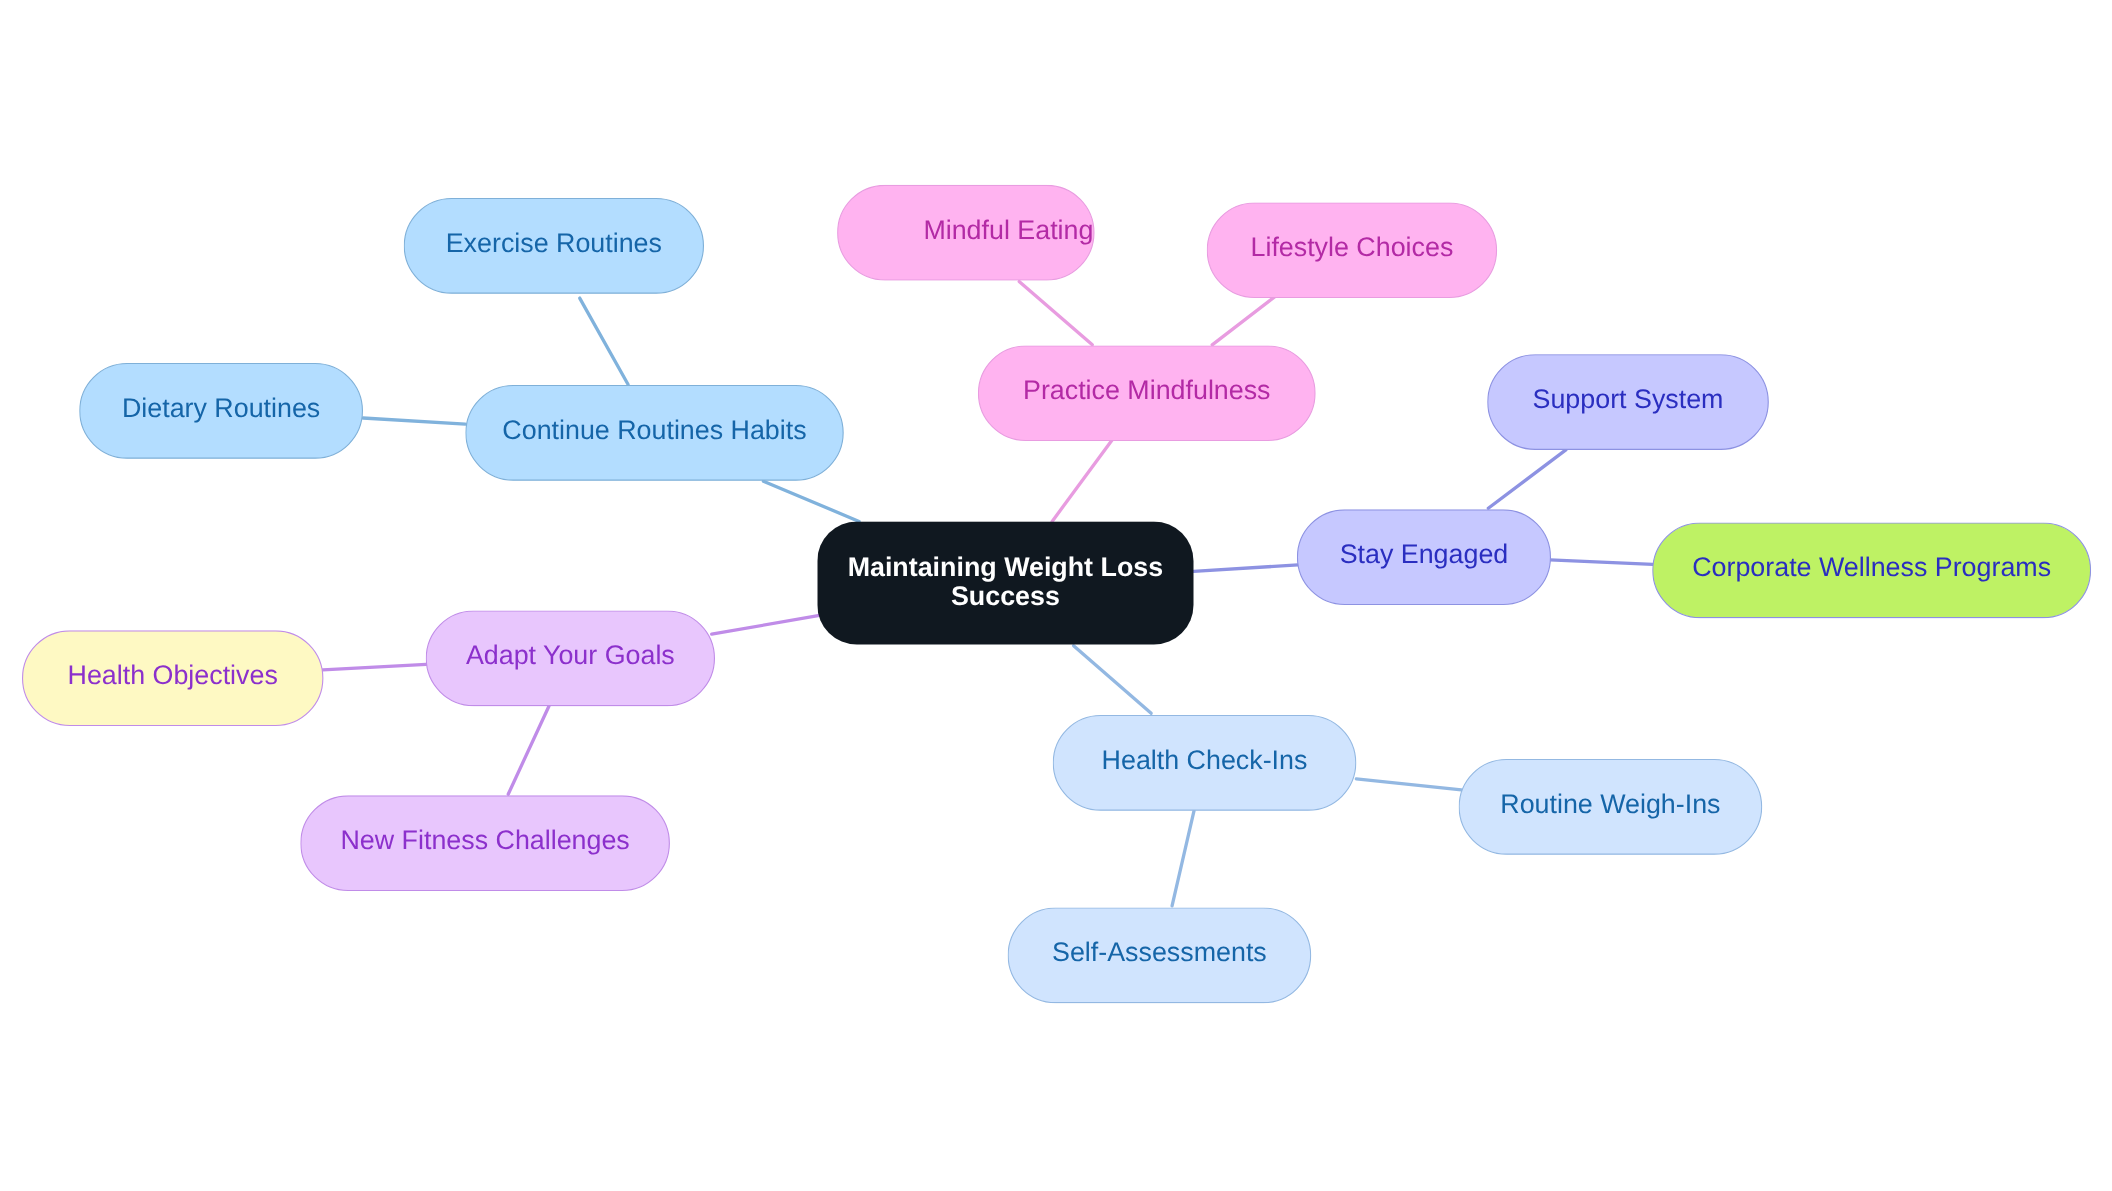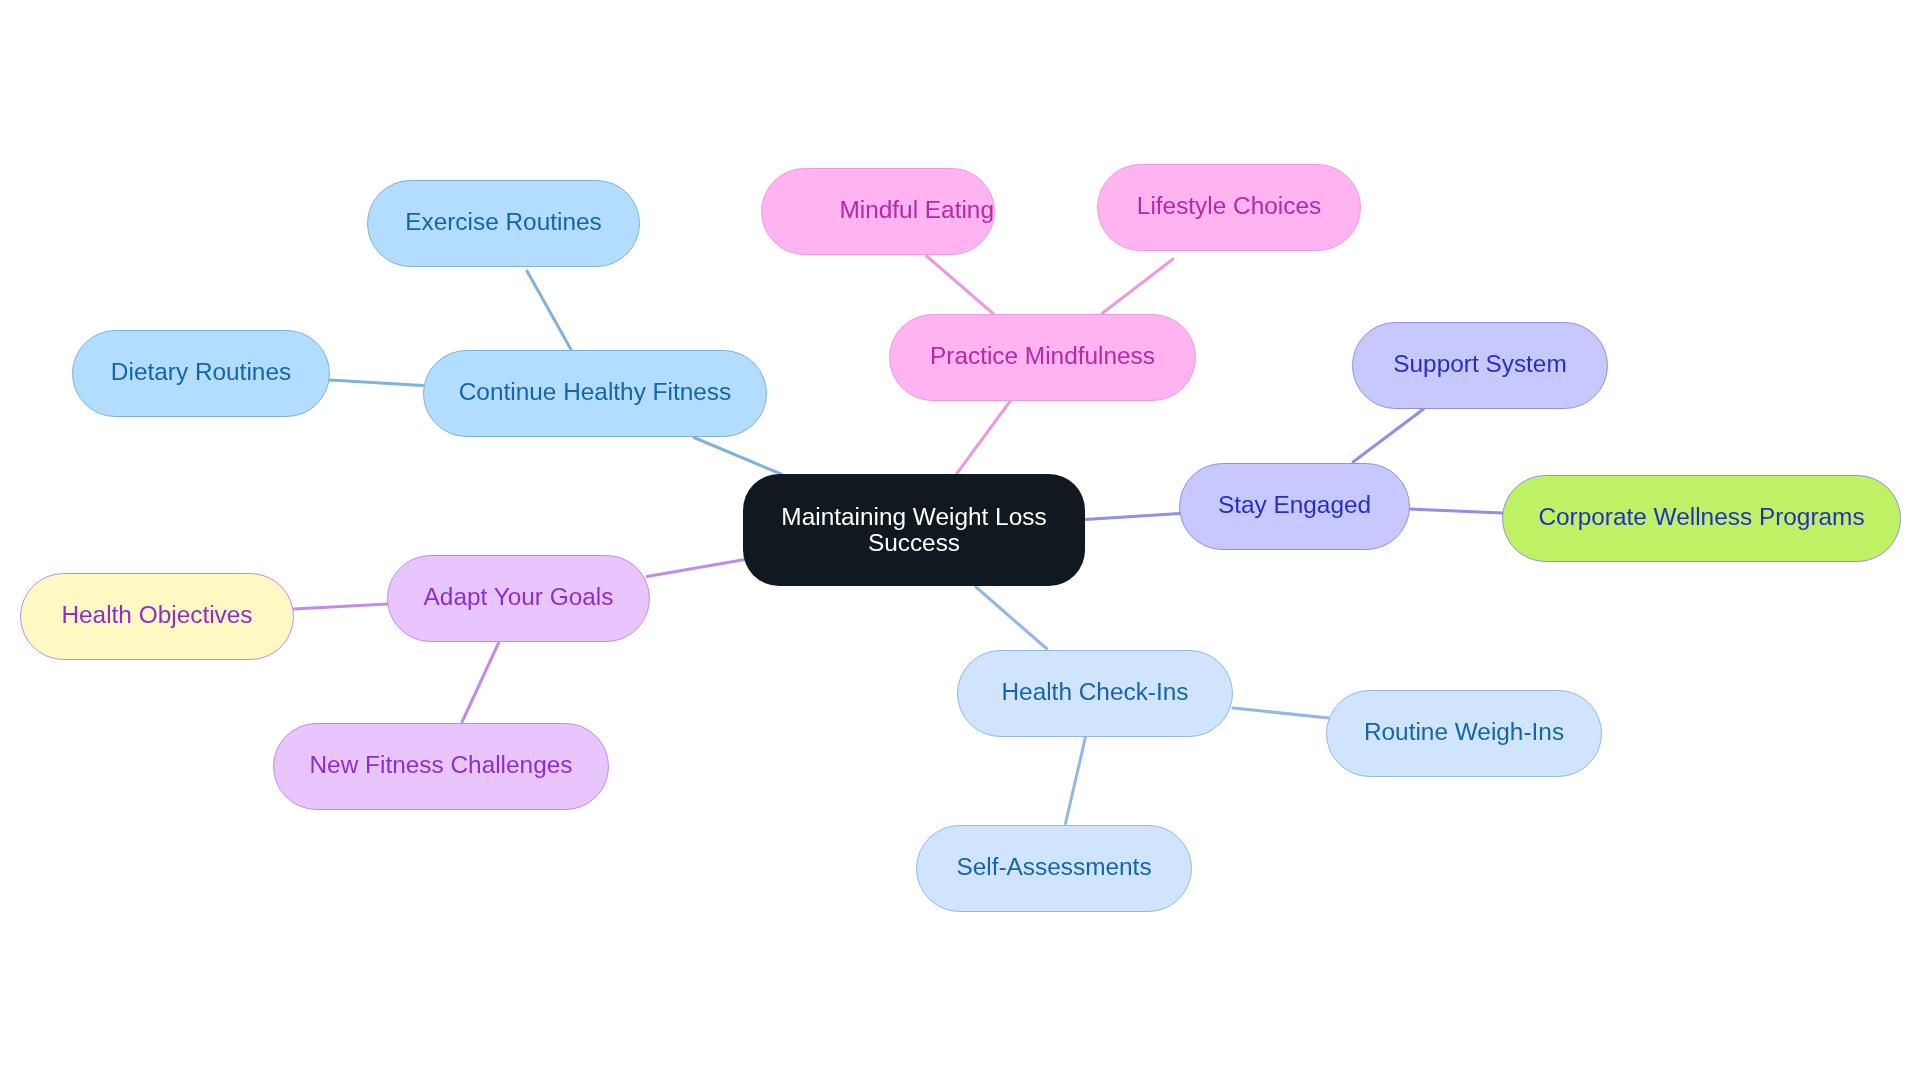--- a/index.html
+++ b/index.html
@@ -21,21 +21,21 @@
     white-space:nowrap;
     font-size:24.4px;
     will-change:transform;transform:translateZ(0);
   }
   .node.pill{border-width:1px;border-style:solid;}
   .node.pill .node-label{position:relative;top:-2px;display:block;}
   .node.root{
     background:#101820;color:#ffffff;
     line-height:26px;
   }
-  .node.root .root-label{position:relative;top:-0.5px;display:block;}
+  .node.root .root-label{position:relative;top:-0.5px;display:block;font-weight:bold;}
 </style>
 </head>
 <body style="background: rgb(255, 255, 255);">
 
 <div id="canvas" style="background: rgb(255, 255, 255);">
 
   <svg id="edges" viewBox="0 0 1920 1083" width="1920" height="1083">
     <line class="edge" stroke-width="3" stroke-linecap="round" x1="694" y1="437.5" x2="781" y2="474" stroke="#80b2dc"></line>
     <line class="edge" stroke-width="3" stroke-linecap="round" x1="527" y1="271" x2="571" y2="349.5" stroke="#80b2dc"></line>
     <line class="edge" stroke-width="3" stroke-linecap="round" x1="330" y1="380" x2="423" y2="385.5" stroke="#80b2dc"></line>
@@ -51,35 +51,35 @@
     <line class="edge" stroke-width="3" stroke-linecap="round" x1="745" y1="559.5" x2="647" y2="576.5" stroke="#c08ce8"></line>
     <line class="edge" stroke-width="3" stroke-linecap="round" x1="293.5" y1="609" x2="387.5" y2="604" stroke="#c08ce8"></line>
     <line class="edge" stroke-width="3" stroke-linecap="round" x1="499" y1="642" x2="462" y2="722" stroke="#c08ce8"></line>
   </svg>
 
   <div class="node root" style="left: 743px; top: 474px; width: 342px; height: 112px; border-radius: 36px; background: rgb(16, 24, 32); color: rgb(255, 255, 255);">
     <span class="root-label"><span>Maintaining Weight Loss</span><br><span>Success</span></span>
   </div>
 
   <div class="node pill branch" style="left: 423px; top: 350px; width: 344px; height: 87px; border-radius: 43.5px; background: rgb(179, 221, 255); border-color: rgb(127, 176, 216); color: rgb(21, 101, 168);">
-    <span class="node-label">Continue Healthy Fitness</span>
+    <span class="node-label">Continue Routines Habits</span>
   </div>
   <div class="node pill leaf" style="left: 367px; top: 180px; width: 273px; height: 87px; border-radius: 43.5px; background: rgb(179, 221, 255); border-color: rgb(127, 176, 216); color: rgb(21, 101, 168);">
     <span class="node-label">Exercise Routines</span>
   </div>
   <div class="node pill leaf" style="left: 72px; top: 330px; width: 258px; height: 87px; border-radius: 43.5px; background: rgb(179, 221, 255); border-color: rgb(127, 176, 216); color: rgb(21, 101, 168);">
     <span class="node-label">Dietary Routines</span>
   </div>
   <div class="node pill branch" style="left: 889px; top: 314px; width: 307px; height: 87px; border-radius: 43.5px; background: rgb(255, 179, 240); border-color: rgb(232, 156, 224); color: rgb(179, 42, 165);">
     <span class="node-label">Practice Mindfulness</span>
   </div>
   <div class="node pill leaf" style="left: 761px; top: 168px; width: 234px; height: 87px; border-radius: 43.5px; background: rgb(255, 179, 240); border-color: rgb(232, 156, 224); color: rgb(179, 42, 165); justify-content: flex-end;">
     <span class="node-label">Mindful Eating</span>
   </div>
-  <div class="node pill leaf" style="left: 1097px; top: 164px; width: 264px; height: 87px; border-radius: 43.5px; background: rgb(255, 179, 240); border-color: rgb(232, 156, 224); color: rgb(179, 42, 165);">
+  <div class="node pill leaf" style="left: 1097px; top: 184px; width: 264px; height: 87px; border-radius: 43.5px; background: rgb(255, 179, 240); border-color: rgb(232, 156, 224); color: rgb(179, 42, 165);">
     <span class="node-label">Lifestyle Choices</span>
   </div>
   <div class="node pill branch" style="left: 1179px; top: 463px; width: 231px; height: 87px; border-radius: 43.5px; background: rgb(198, 200, 255); border-color: rgb(141, 146, 226); color: rgb(42, 46, 192);">
     <span class="node-label">Stay Engaged</span>
   </div>
   <div class="node pill leaf" style="left: 1352px; top: 322px; width: 256px; height: 87px; border-radius: 43.5px; background: rgb(198, 200, 255); border-color: rgb(141, 146, 226); color: rgb(42, 46, 192);">
     <span class="node-label">Support System</span>
   </div>
   <div class="node pill leaf" style="left: 1502px; top: 475px; width: 399px; height: 87px; border-radius: 43.5px; background: #bef264; border-color: rgb(141, 146, 226); color: rgb(42, 46, 192);">
     <span class="node-label">Corporate Wellness Programs</span>

